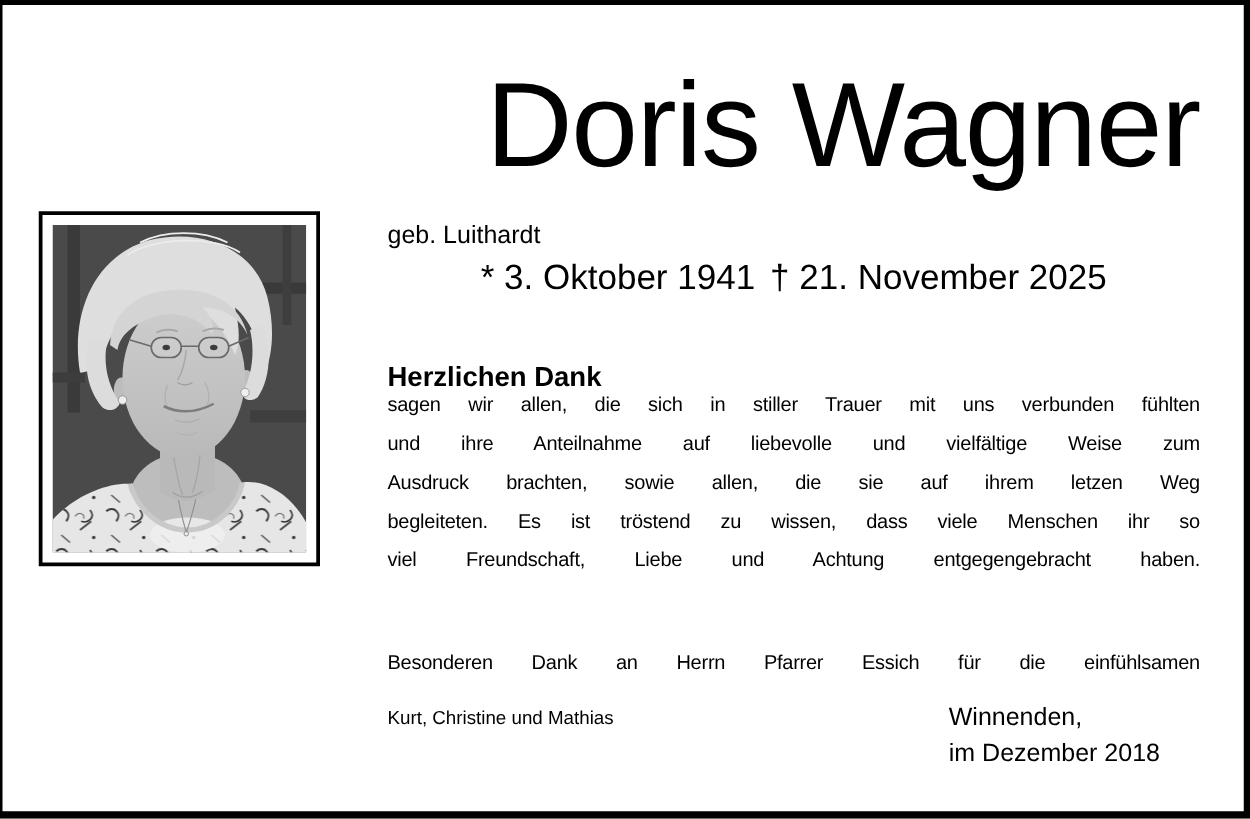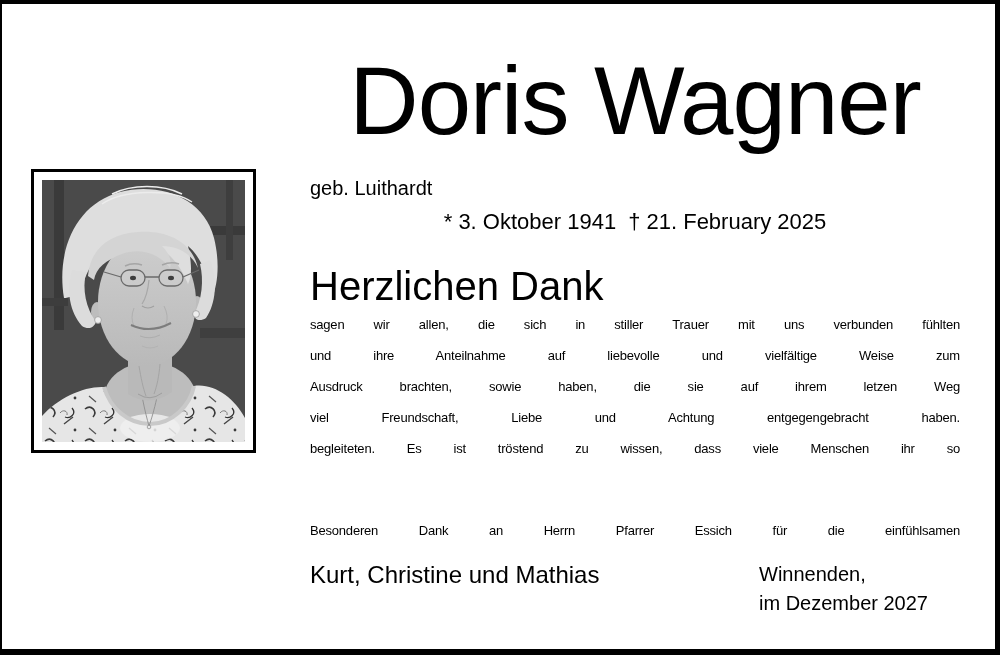--- a/index.html
+++ b/index.html
@@ -20,55 +20,55 @@
     width:225px;height:284px;
     box-sizing:border-box;
     border:3px solid #000;
     background:#fff;
     padding:8px;
   }
   .photo-frame svg{display:block;width:203px;height:262px;}
   
   .name{
     position:absolute;left:308px;top:42px;width:650px;
-    text-align:center;
+    text-align:right;
     font-size:96px;font-weight:200;line-height:110px;
     letter-spacing:-1px;white-space:nowrap;
   }
   .maiden{
     position:absolute;left:308px;top:172px;width:650px;
     font-size:20px;font-weight:300;line-height:24px;
   }
   .dates{
     position:absolute;left:308px;top:204px;width:650px;
     display:flex;justify-content:center;gap:12px;
-    font-size:22px;font-weight:300;line-height:27px;white-space:nowrap;
+    font-size:28px;font-weight:300;line-height:27px;white-space:nowrap;
   }
   
   .heading{
-    position:absolute;left:308px;top:264px;width:650px;
-    font-size:40px;font-weight:400;line-height:36px;
+    position:absolute;left:308px;top:280px;width:650px;
+    font-size:22px;font-weight:700;line-height:36px;
   }
   .para{position:absolute;left:308px;width:650px;}
   .para1{top:305px;}
   .para2{top:467px;}
   .jline{
-    font-size:13px;font-weight:300;line-height:31px;
+    font-size:16px;font-weight:300;line-height:31px;
     letter-spacing:-0.2px;
     text-align:justify;
     -moz-text-align-last:justify;
     text-align-last:justify;
     white-space:normal;
   }
   .para2 .jline{line-height:30px;margin-top:45px;}
   .jline.last{text-align-last:left;-moz-text-align-last:left;}
   
   .sig{
     position:absolute;left:308px;top:556px;
-    font-size:24px;font-weight:300;line-height:29px;
+    font-size:15px;font-weight:300;line-height:29px;
   }
   .place{
     position:absolute;left:757px;top:556px;
     font-size:20px;font-weight:400;line-height:29px;
   }
 </style>
 </head>
 <body>
 
 <div class="page">
@@ -145,39 +145,39 @@
       <path d="M89,145 Q108,154 129,143" fill="none" stroke="#7d7d7d" stroke-width="2"></path>
       <path d="M98,156 Q108,160 118,155" fill="none" stroke="#adadad" stroke-width="1"></path>
       <path d="M100,166 Q108,170 116,166" fill="none" stroke="#b3b3b3" stroke-width="1"></path>
     </svg>
   </div>
 
   <div class="name">Doris Wagner</div>
   <div class="maiden">geb. Luithardt</div>
   <div class="dates">
     <span>* 3. Oktober 1941</span>
-    <span>† 21. February 2025</span>
+    <span>† 21. November 2025</span>
   </div>
 
   <div class="heading">Herzlichen Dank</div>
 
   <div class="para para1">
     <div class="jline">sagen wir allen, die sich in stiller Trauer mit uns verbunden fühlten</div>
     <div class="jline">und ihre Anteilnahme auf liebevolle und vielfältige Weise zum</div>
-    <div class="jline">Ausdruck brachten, sowie haben, die sie auf ihrem letzen Weg</div>
+    <div class="jline">Ausdruck brachten, sowie allen, die sie auf ihrem letzen Weg</div>
+    <div class="jline">begleiteten. Es ist tröstend zu wissen, dass viele Menschen ihr so</div>
     <div class="jline">viel Freundschaft, Liebe und Achtung entgegengebracht haben.</div>
-    <div class="jline">begleiteten. Es ist tröstend zu wissen, dass viele Menschen ihr so</div>
   </div>
 
   <div class="para para2">
     <div class="jline">Besonderen Dank an Herrn Pfarrer Essich für die einfühlsamen</div>
   </div>
 
   <div class="sig">
     <div>Kurt, Christine und Mathias</div>
   </div>
 
   <div class="place">
     <div>Winnenden,</div>
-    <div>im Dezember 2027</div>
+    <div>im Dezember 2018</div>
   </div>
 
 </div>
 
 </body></html>

